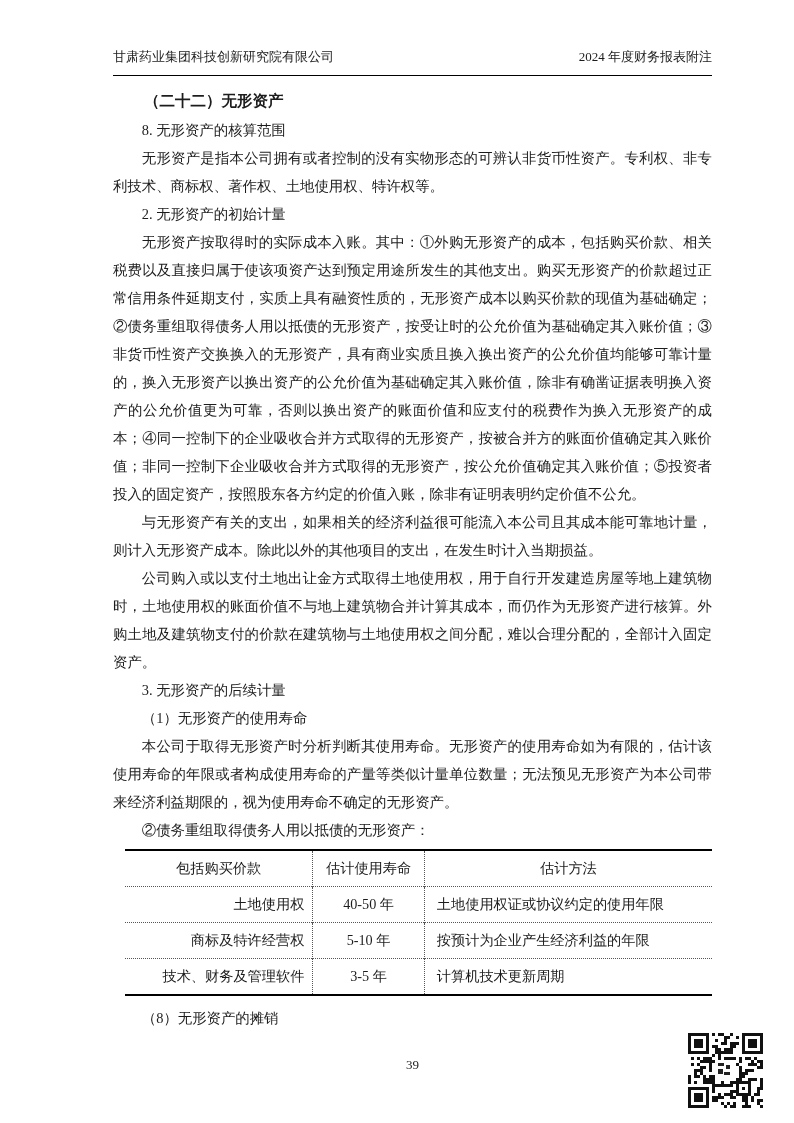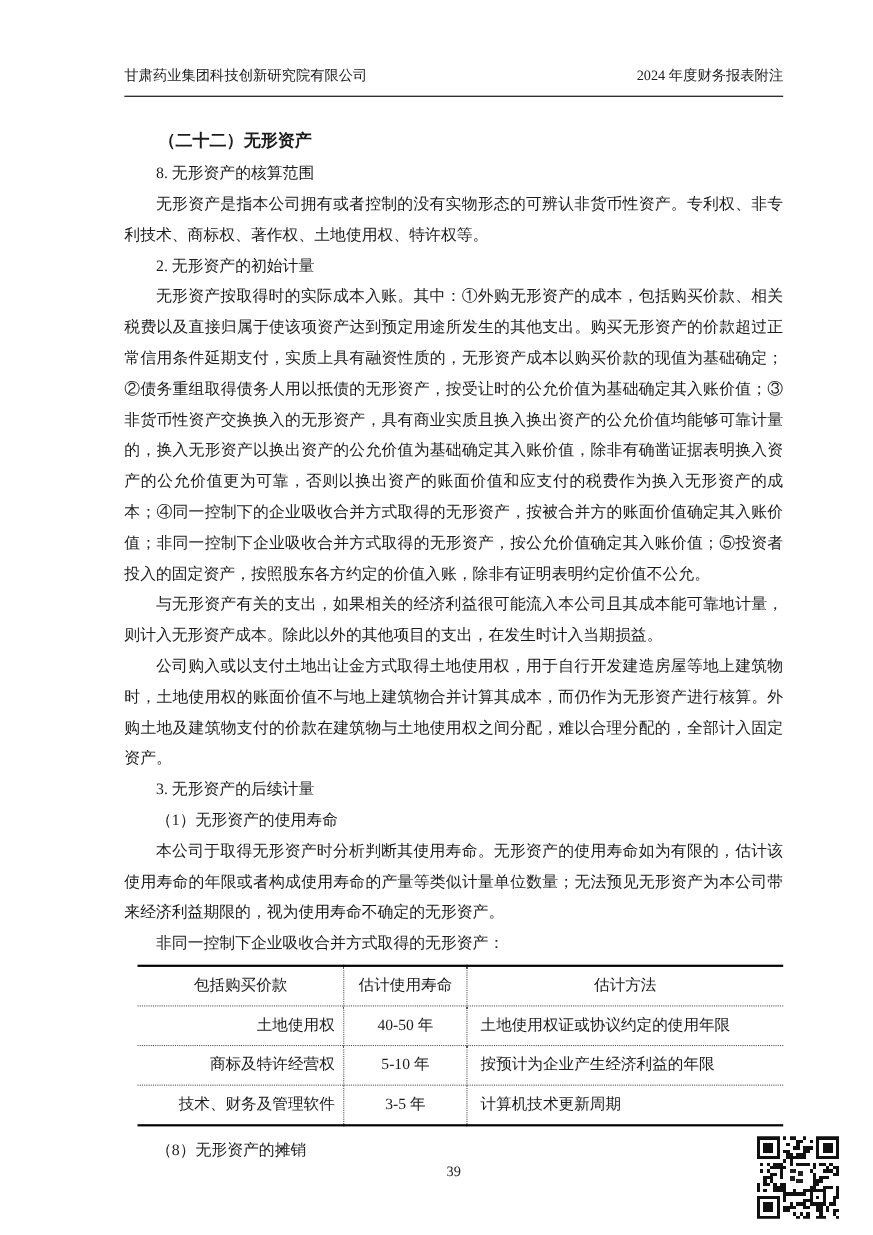--- a/index.html
+++ b/index.html
@@ -14,24 +14,23 @@
   .page {
     position: absolute; inset: 0;
     padding: 48px 82px 0 113px;
   }
   
   .doc-header {
     display: flex; justify-content: space-between; align-items: flex-end;
     font-size: 13px; line-height: 18px;
     padding-bottom: 9px;
     border-bottom: 1.5px solid #000;
-    margin-top: 12px;
   }
   
-  .doc-body { margin-top: 26px; font-size: 14.4px; line-height: 28px; }
+  .doc-body { margin-top: 10px; font-size: 14.4px; line-height: 28px; }
   .sec-title {
     font-family: "Liberation Sans", "DejaVu Sans", sans-serif;
     font-weight: bold; font-size: 15.5px; line-height: 30px;
     text-indent: 2em;
   }
   .sub-title { text-indent: 2em; line-height: 28px; }
   .para { text-indent: 2em; text-align: justify; line-height: 28px; }
   
   .life-table {
     width: calc(100% - 12px);
@@ -82,21 +81,21 @@
     <h2 class="sec-title">（二十二）无形资产</h2>
     <p class="sub-title">8. 无形资产的核算范围</p>
     <p class="para">无形资产是指本公司拥有或者控制的没有实物形态的可辨认非货币性资产。专利权、非专利技术、商标权、著作权、土地使用权、特许权等。</p>
     <p class="sub-title">2. 无形资产的初始计量</p>
     <p class="para">无形资产按取得时的实际成本入账。其中：①外购无形资产的成本，包括购买价款、相关税费以及直接归属于使该项资产达到预定用途所发生的其他支出。购买无形资产的价款超过正常信用条件延期支付，实质上具有融资性质的，无形资产成本以购买价款的现值为基础确定；②债务重组取得债务人用以抵债的无形资产，按受让时的公允价值为基础确定其入账价值；③非货币性资产交换换入的无形资产，具有商业实质且换入换出资产的公允价值均能够可靠计量的，换入无形资产以换出资产的公允价值为基础确定其入账价值，除非有确凿证据表明换入资产的公允价值更为可靠，否则以换出资产的账面价值和应支付的税费作为换入无形资产的成本；④同一控制下的企业吸收合并方式取得的无形资产，按被合并方的账面价值确定其入账价值；非同一控制下企业吸收合并方式取得的无形资产，按公允价值确定其入账价值；⑤投资者投入的固定资产，按照股东各方约定的价值入账，除非有证明表明约定价值不公允。</p>
     <p class="para">与无形资产有关的支出，如果相关的经济利益很可能流入本公司且其成本能可靠地计量，则计入无形资产成本。除此以外的其他项目的支出，在发生时计入当期损益。</p>
     <p class="para">公司购入或以支付土地出让金方式取得土地使用权，用于自行开发建造房屋等地上建筑物时，土地使用权的账面价值不与地上建筑物合并计算其成本，而仍作为无形资产进行核算。外购土地及建筑物支付的价款在建筑物与土地使用权之间分配，难以合理分配的，全部计入固定资产。</p>
     <p class="sub-title">3. 无形资产的后续计量</p>
     <p class="sub-title">（1）无形资产的使用寿命</p>
     <p class="para">本公司于取得无形资产时分析判断其使用寿命。无形资产的使用寿命如为有限的，估计该使用寿命的年限或者构成使用寿命的产量等类似计量单位数量；无法预见无形资产为本公司带来经济利益期限的，视为使用寿命不确定的无形资产。</p>
-    <p class="para">非同一控制下企业吸收合并方式取得的无形资产：</p>
+    <p class="para">②债务重组取得债务人用以抵债的无形资产：</p>
 
     <table class="life-table">
       <thead>
         <tr>
           <th class="col-category">包括购买价款</th>
           <th class="col-life">估计使用寿命</th>
           <th class="col-method">估计方法</th>
         </tr>
       </thead>
       <tbody>

